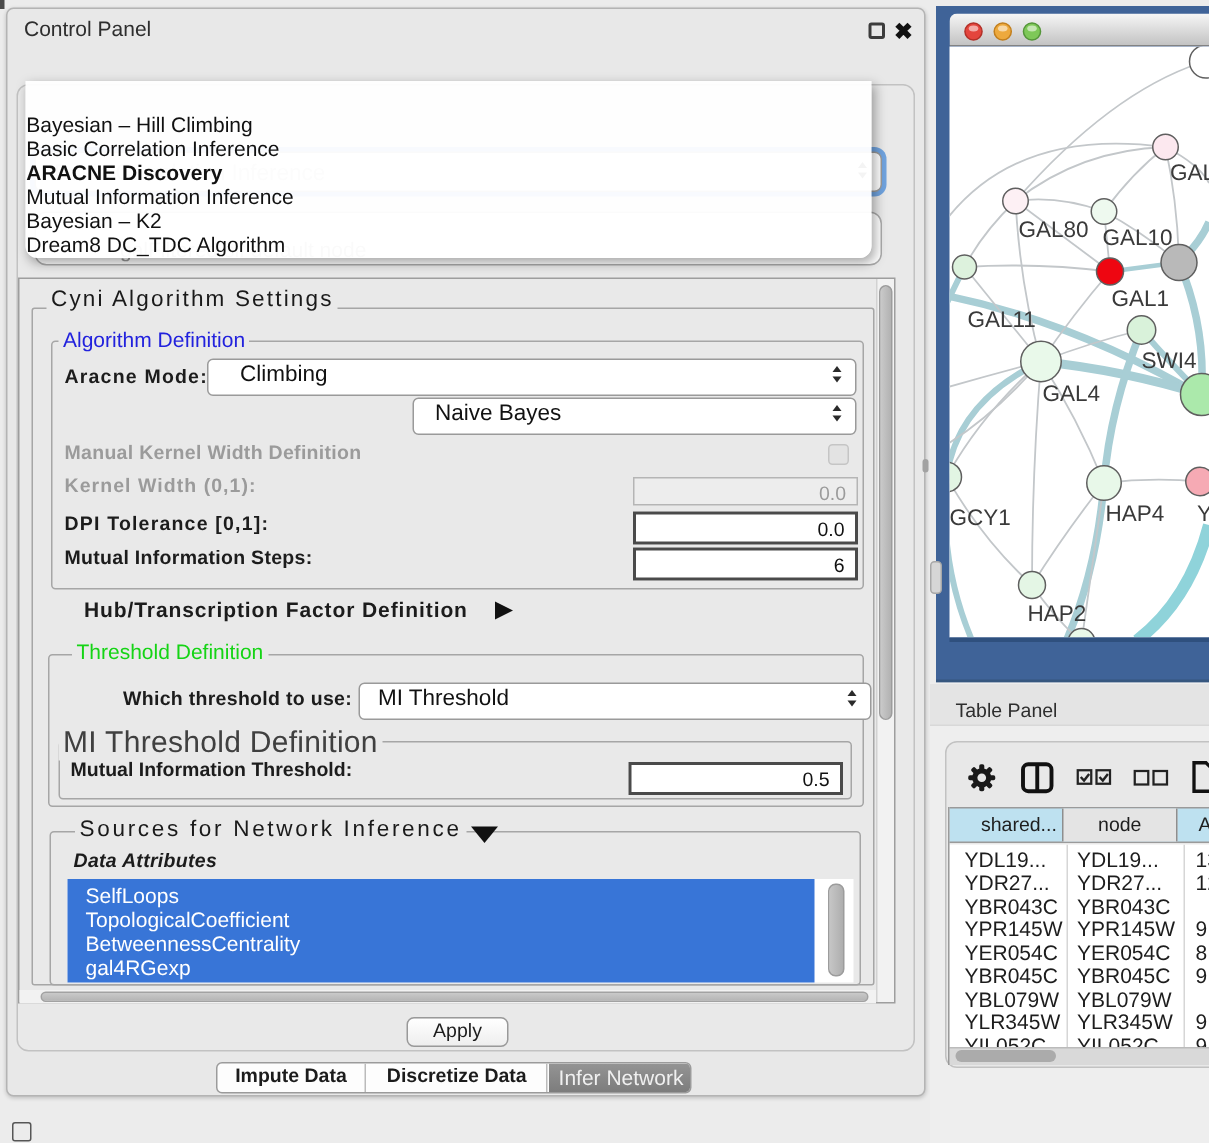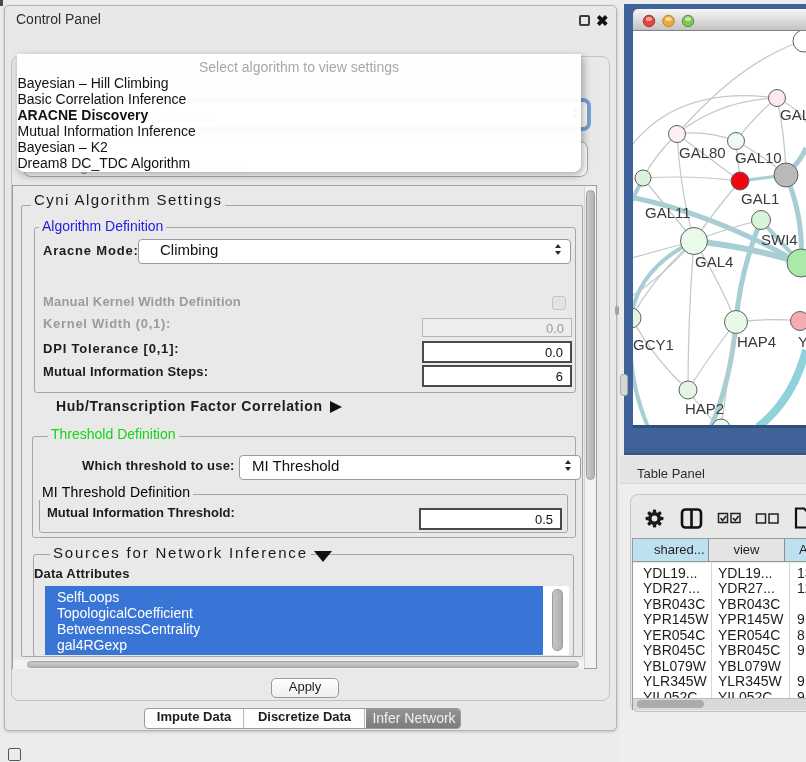--- a/index.html
+++ b/index.html
@@ -64,59 +64,66 @@
 
   <div class="lbl abs" style="left:38px; top:236.5px; letter-spacing:0.8px;">Aracne Mode:</div>
   <div class="combo" style="left:133px; top:233px; width:433px; height:25px;">
     <span class="tx" style="left:21px;">Climbing</span>
     <div class="carr">
         <div class="up"></div>
         <div class="dn"></div>
       </div>
   </div>
 
+  <div class="combo" style="left:270px; top:259px; width:296px; height:25px;">
+    <span class="tx" style="left:14px;">Naive Bayes</span>
+    <div class="carr">
+        <div class="up"></div>
+        <div class="dn"></div>
+      </div>
+  </div>
 
   <div class="lbl dis abs" style="left:38px; top:288px;">Manual Kernel Width Definition</div>
   <div class="abs" style="left:547px; top:290px; width:14px; height:14px; background:#e3e3e3; border:1px solid #c5c5c5; border-radius:3px;"></div>
 
   <div class="lbl dis abs" style="left:38px; top:310px; letter-spacing:0.7px;">Kernel Width (0,1):</div>
   <div class="fld" style="left:417px; top:312px; width:150px; height:19px; background:#ededed; border:1px solid #b5b5b5; color:#9b9b9b; padding-top:2px;">0.0</div>
 
   <div class="lbl abs" style="left:38px; top:335px; letter-spacing:0.8px;">DPI Tolerance [0,1]:</div>
   <div class="fld" style="left:417px; top:335px; width:150px; height:22px; background:#fff; border:2px solid #4a4a4a; color:#111; padding-top:2px;">0.0</div>
 
   <div class="lbl abs" style="left:38px; top:358px;">Mutual Information Steps:</div>
   <div class="fld" style="left:417px; top:359px; width:150px; height:22px; background:#fff; border:2px solid #4a4a4a; color:#111; padding-top:2px;">6</div>
 
-  <div class="abs" style="left:51px; top:392px; font-size:14px; font-weight:bold; letter-spacing:0.6px; color:#1c1c1c;">Hub/Transcription Factor Correlation</div>
+  <div class="abs" style="left:51px; top:392px; font-size:14px; font-weight:bold; letter-spacing:0.6px; color:#1c1c1c;">Hub/Transcription Factor Definition</div>
   <div class="abs" style="left:325px; top:395px; width:0; height:0; border-top:6.5px solid transparent; border-bottom:6.5px solid transparent; border-left:12px solid #111;"></div>
 
   <div class="grp" style="left:27px; top:430px; width:544px; height:102px;"></div>
   <div class="gt" style="left:43px; top:420px; color:#15d415; font-size:14px; letter-spacing:0;">Threshold Definition</div>
 
   <div class="lbl abs" style="left:77px; top:451.5px;">Which threshold to use:</div>
   <div class="combo" style="left:234px; top:449px; width:342px; height:25px;">
     <span class="tx" style="left:12px;">MI Threshold</span>
     <div class="carr">
         <div class="up"></div>
         <div class="dn"></div>
       </div>
   </div>
 
   <div class="grp" style="left:34px; top:488px; width:529px; height:39px;"></div>
-  <div class="gt" style="left:34px; top:478px; color:#000000; font-size:14px; letter-spacing:0.2px;">MI Threshold Definition</div>
+  <div class="gt" style="left:34px; top:478px; color:#404040; font-size:20px; letter-spacing:0.2px;">MI Threshold Definition</div>
 
   <div class="lbl abs" style="left:42px; top:499px; letter-spacing:0;">Mutual Information Threshold:</div>
   <div class="fld" style="left:414px; top:502px; width:143px; height:22px; background:#fff; border:2px solid #4a4a4a; color:#111; padding-top:2px;">0.5</div>
 
   <div class="grp" style="left:28px; top:548px; width:541px; height:103px;"></div>
   <div class="gt" style="left:45px; top:538px; color:#1a1a1a; letter-spacing:1.8px;">Sources for Network Inference</div>
   <div class="abs" style="left:309px; top:545px; width:0; height:0; border-left:9px solid transparent; border-right:9px solid transparent; border-top:11px solid #111;"></div>
 
-  <div class="lbl abs" style="left:29px; top:560px;">Data Attributes</div>
+  <div class="lbl abs" style="left:44px; top:560px;font-style:italic;">Data Attributes</div>
 
   <div class="abs" style="left:40px; top:580px; width:524px; height:69px; background:#fff;"></div>
   <div class="abs" style="left:40px; top:580px; width:498px; height:69px; background:#3875d7; color:#fff; font-size:14px;">
     <div class="abs" style="left:12px; top:3px;">SelfLoops</div>
     <div class="abs" style="left:12px; top:19px;">TopologicalCoefficient</div>
     <div class="abs" style="left:12px; top:35px;">BetweennessCentrality</div>
     <div class="abs" style="left:12px; top:51px;">gal4RGexp</div>
   </div>
   <div class="abs" style="left:547px; top:583px; width:11px; height:62px; background:linear-gradient(90deg,#c6c6c6,#aeaeae); border:1px solid #9c9c9c; border-radius:5px;"></div>
 
@@ -127,21 +134,20 @@
        border-radius:4px; overflow:hidden; font-size:13px; font-weight:bold; color:#1c1c1c;">
     <div class="abs" style="left:0; top:0; width:99px; height:21px; text-align:center; padding-top:0px; border-right:1px solid #bbb;">Impute Data</div>
     <div class="abs" style="left:100px; top:0; width:120px; height:21px; text-align:center; padding-top:0px; border-right:1px solid #bbb;">Discretize Data</div>
     <div class="abs" style="left:221px; top:0; width:96px; height:21px; text-align:center; padding-top:3px;
          background:linear-gradient(#949494,#7a7a7a); color:#f0f0f0; font-weight:normal; font-size:14px; padding-top:1px;">Infer Network</div>
   </div>
 </div>
 
 <div class="abs" style="left:17px; top:54px; width:564px; height:118px; background:rgba(255,255,255,0.95);
      border-radius:0 0 8px 8px; box-shadow:2px 3px 8px rgba(0,0,0,0.35); font-size:14px; color:#111;">
-  <div class="abs" style="left:0; top:5px; width:100%; text-align:center; color:#a8a8a8;">Select algorithm to view settings</div>
   <div class="abs" style="left:0.5px; top:21px;">Bayesian – Hill Climbing</div>
   <div class="abs" style="left:0.5px; top:37px;">Basic Correlation Inference</div>
   <div class="abs" style="left:0.5px; top:53px; font-weight:bold;">ARACNE Discovery</div>
   <div class="abs" style="left:0.5px; top:69px;">Mutual Information Inference</div>
   <div class="abs" style="left:0.5px; top:85px;">Bayesian – K2</div>
   <div class="abs" style="left:0.5px; top:101px;">Dream8 DC_TDC Algorithm</div>
 </div>
 
 <div class="abs" style="left:624px; top:4px; width:182px; height:451px; background:#3f6398; border-bottom:2px solid #37577f;"></div>
 <div class="abs" style="left:633px; top:9px; width:173px; height:22px; background:linear-gradient(#f6f6f6,#c3c3c3);
@@ -267,21 +273,21 @@
   </g>
   <g fill="none" stroke="#222" stroke-width="1.6">
     <path d="M90.5,24 l2.2,2.4 l3.4,-4.4"></path>
     <path d="M103,24 l2.2,2.4 l3.4,-4.4"></path>
   </g>
   <path d="M166,14.5 h8 l5,5 v14 h-13 z" fill="none" stroke="#111" stroke-width="2.2"></path>
 </svg>
 
 <div class="abs" style="left:633px; top:538px; width:173px; height:24px; background:#bee1f0; border-top:1px solid #9a9a9a; border-bottom:1px solid #9a9a9a; font-size:13px; color:#1e1e1e;">
   <div class="abs" style="left:21px; top:3px;">shared...</div>
-  <div class="abs" style="left:75px; top:0; width:77px; height:22px; background:#e4e4e4; border-left:1px solid #8e8e8e; border-right:1px solid #8e8e8e; text-align:center; padding-top:3px;">view</div>
+  <div class="abs" style="left:75px; top:0; width:77px; height:22px; background:#e4e4e4; border-left:1px solid #8e8e8e; border-right:1px solid #8e8e8e; text-align:center; padding-top:3px;">node</div>
   <div class="abs" style="left:166px; top:3px;">Av</div>
 </div>
 <div class="abs" style="left:633px; top:563px; width:173px; height:135px; background:#fff; overflow:hidden; font-size:14px; color:#1d1d1d;">
   <div class="abs" style="left:78px; top:0; width:1px; height:135px; background:#d6d6d6;"></div>
   <div class="abs" style="left:156px; top:0; width:1px; height:135px; background:#d6d6d6;"></div>
   <div class="abs" style="left:10px; top:2px;">YDL19...</div>
     <div class="abs" style="left:85px; top:2px;">YDL19...</div>
     <div class="abs" style="left:164px; top:2px;">13</div>
   <div class="abs" style="left:10px; top:17px;">YDR27...</div>
     <div class="abs" style="left:85px; top:17px;">YDR27...</div>

